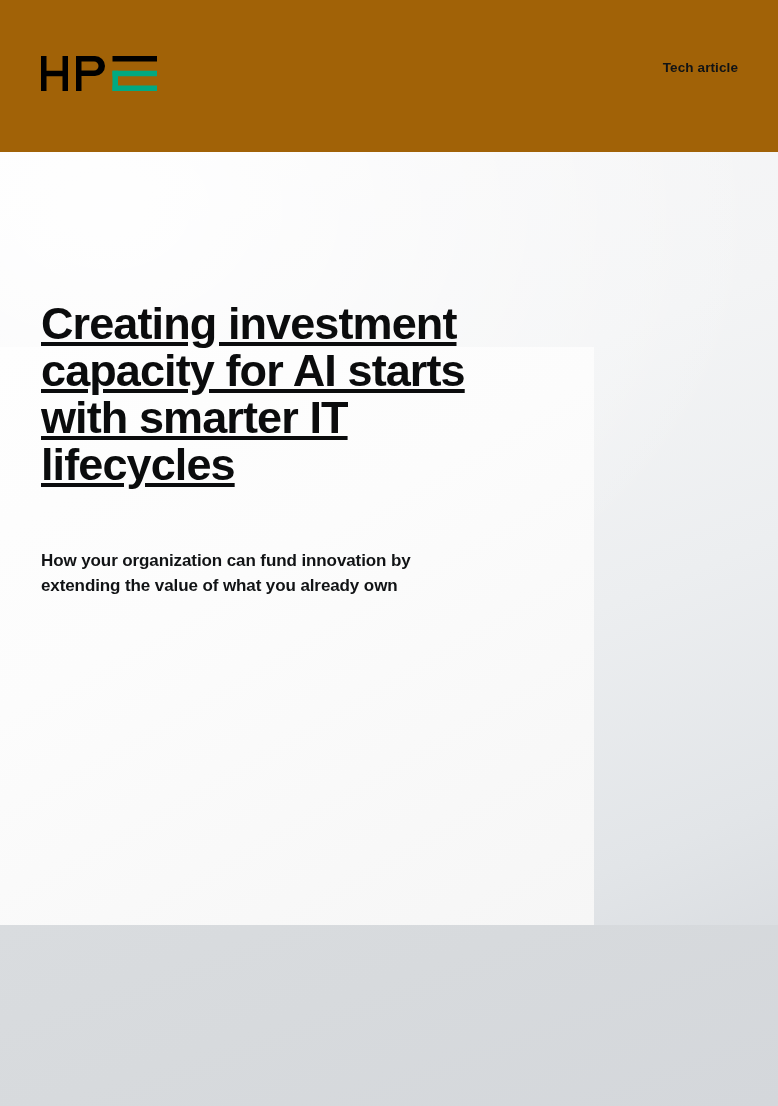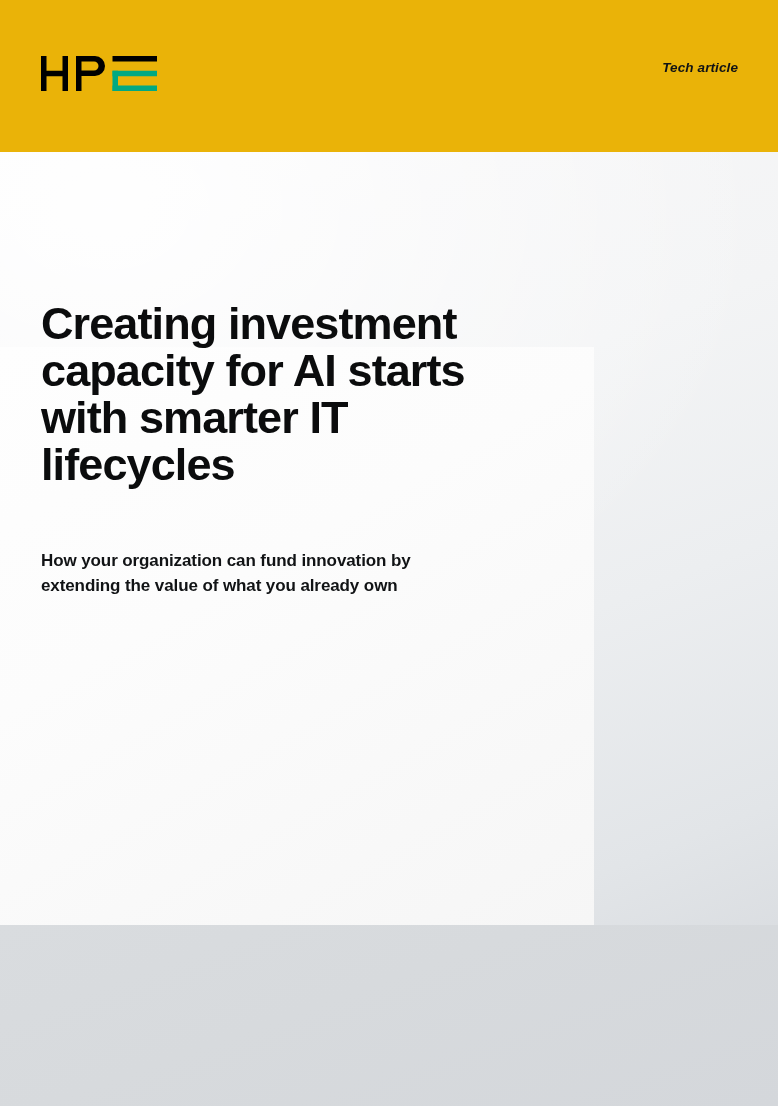--- a/index.html
+++ b/index.html
@@ -61,22 +61,21 @@
                 #d4d7db 100%);
   }
 
   
   .header-band {
     position: absolute;
     left: 0;
     top: 0;
     width: 778px;
     height: 152px;
-    background: #eab308;
-    font-style: italic;
+    background: #a16207;
   }
   .header-inner {
     position: absolute;
     left: 0;
     top: 0;
     width: 778px;
     height: 152px;
   }
 
   
@@ -123,20 +122,21 @@
     width: 520px;
   }
   .doc-title {
     margin: 0;
     font-size: 45px;
     line-height: 47px;
     font-weight: bold;
     letter-spacing: -0.9px;
     color: #0b0c0d;
     width: 470px;
+    text-decoration: underline;
   }
   .doc-subtitle {
     margin: 0;
     padding-top: 60px;
     font-size: 17px;
     line-height: 25px;
     font-weight: bold;
     letter-spacing: -0.1px;
     color: #111315;
     width: 440px;

